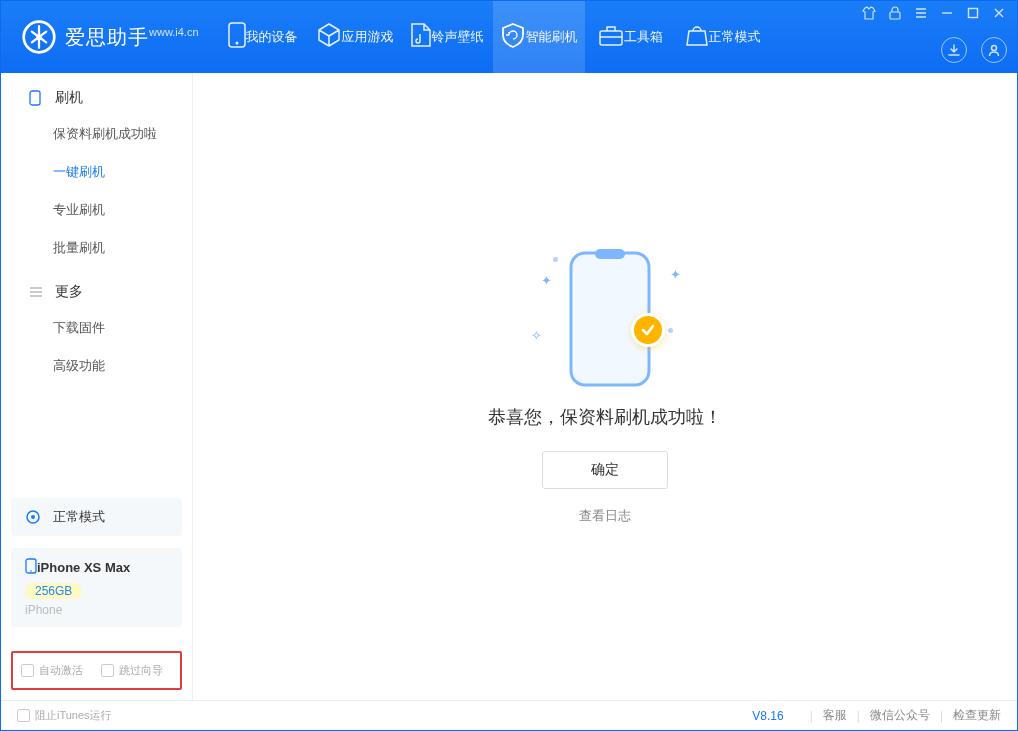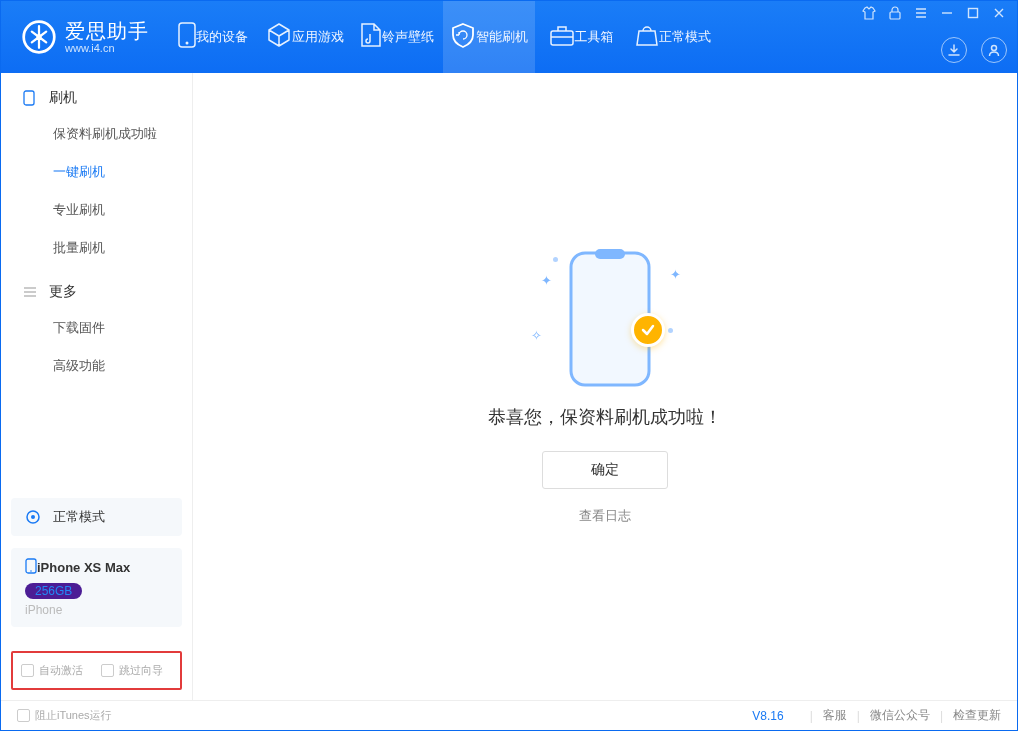--- a/index.html
+++ b/index.html
@@ -2,47 +2,47 @@
 <html><head>
 <meta charset="utf-8">
 <style>
   * { box-sizing: border-box; margin: 0; padding: 0; }
   body { font-family: "Microsoft YaHei", "PingFang SC", sans-serif; font-size: 13px; color: #333; background: #e5e5e5; }
   .window { width: 1018px; height: 731px; border: 1px solid #0a6af0; background: #fff; display: flex; flex-direction: column; position: relative; }
   
   .header { height: 72px; background: linear-gradient(#1a7df7, #0d6df4); display: flex; align-items: stretch; color: #fff; position: relative; }
   .logo { display: flex; align-items: center; padding: 0 18px 0 20px; }
   .logo-svg { width: 36px; height: 36px; margin-right: 8px; }
-  .logo-text { display: flex; flex-direction: column; line-height: 1.1; }
+  .logo-text { display: flex; flex-direction: row; line-height: 1.1; }
   .logo-title { font-size: 20px; font-weight: 500; letter-spacing: 1px; }
   .logo-sub { font-size: 11px; color: #cfe4fd; }
   .nav { display: flex; }
   .nav-item { width: 92px; display: flex; flex-direction: row; align-items: center; justify-content: center; cursor: pointer; position: relative; }
   .nav-item.active { background: rgba(255,255,255,0.15); }
   .nav-icon { height: 26px; display: flex; align-items: center; justify-content: center; margin-bottom: 5px; }
   .nav-label { font-size: 13px; color: #f0f6ff; }
   .header-right { position: absolute; right: 10px; top: 0; height: 100%; display: flex; flex-direction: column; justify-content: space-between; align-items: flex-end; padding: 4px 0 10px 0; }
   .win-controls { display: flex; gap: 10px; align-items: center; }
   .win-ctrl { width: 16px; height: 16px; display: flex; align-items: center; justify-content: center; cursor: pointer; color: #cfe4fd; }
   .hdr-icons { display: flex; gap: 14px; align-items: center; }
   .hdr-icon { width: 26px; height: 26px; border: 1.5px solid #9dc6fb; border-radius: 50%; display: flex; align-items: center; justify-content: center; cursor: pointer; color: #cfe4fd; }
   
   .body { flex: 1; display: flex; overflow: hidden; }
   .sidebar { width: 192px; border-right: 1px solid #eee; display: flex; flex-direction: column; background: #fff; }
-  .side-group-header { display: flex; align-items: center; padding: 16px 20px 8px 22px; font-size: 14px; color: #333; font-weight: 500; }
+  .side-group-header { display: flex; align-items: center; padding: 16px 20px 8px 28px; font-size: 14px; color: #333; font-weight: 500; }
   .side-gh-icon { width: 16px; height: 16px; margin-right: 10px; display: inline-flex; align-items: center; }
   .side-item { padding: 10px 20px 10px 52px; font-size: 13px; color: #555; cursor: pointer; }
   .side-item.active { color: #1a7af4; }
   .sidebar-spacer { flex: 1; }
   .device-box { margin: 6px 10px; background: #f5f8fb; border-radius: 4px; padding: 10px 14px; display: flex; align-items: flex-end; color: #333; font-size: 13px; }
   .device-box .dev-icon { width: 18px; height: 18px; margin-right: 10px; color: #1a7af4; display: inline-flex; align-items: center; }
   .device-detail { margin: 6px 10px 14px 10px; background: #f5f8fb; border-radius: 4px; padding: 10px 14px; }
   .device-name-row { display: flex; align-items: center; margin-bottom: 6px; }
   .device-name { font-weight: 600; color: #333; }
-  .capacity { display: inline-block; background: #4c1d95; color: #2388f5; border-radius: 10px; padding: 1px 10px; font-size: 12px; margin-bottom: 4px; }
+  .capacity { display: inline-block; background: #fef9c3; color: #2388f5; border-radius: 10px; padding: 1px 10px; font-size: 12px; margin-bottom: 4px; }
   .device-type { font-size: 12px; color: #bbb; }
   .checkbox-row { margin: 10px 10px; border: 2px solid #e23b3b; border-radius: 2px; padding: 10px 8px; display: flex; gap: 18px; align-items: center; }
   .chk { display: inline-flex; align-items: center; font-size: 11px; color: #aaa; cursor: pointer; }
   .chk-box { width: 13px; height: 13px; border: 1px solid #ccc; border-radius: 2px; margin-right: 5px; display: inline-block; }
   
   .main { flex: 1; display: flex; align-items: center; justify-content: center; position: relative; }
   .success { display: flex; flex-direction: column; align-items: center; }
   .illustration { width: 160px; height: 140px; position: relative; margin-bottom: 16px; }
   .phone-svg { width: 90px; height: 140px; position: absolute; left: 40px; top: 0; }
   .checkbadge { position: absolute; right: 20px; bottom: 42px; width: 34px; height: 34px; background: #ffb400; border: 3px solid #fff; border-radius: 50%; display: flex; align-items: center; justify-content: center; box-shadow: 0 2px 6px rgba(255,180,0,0.35); }

